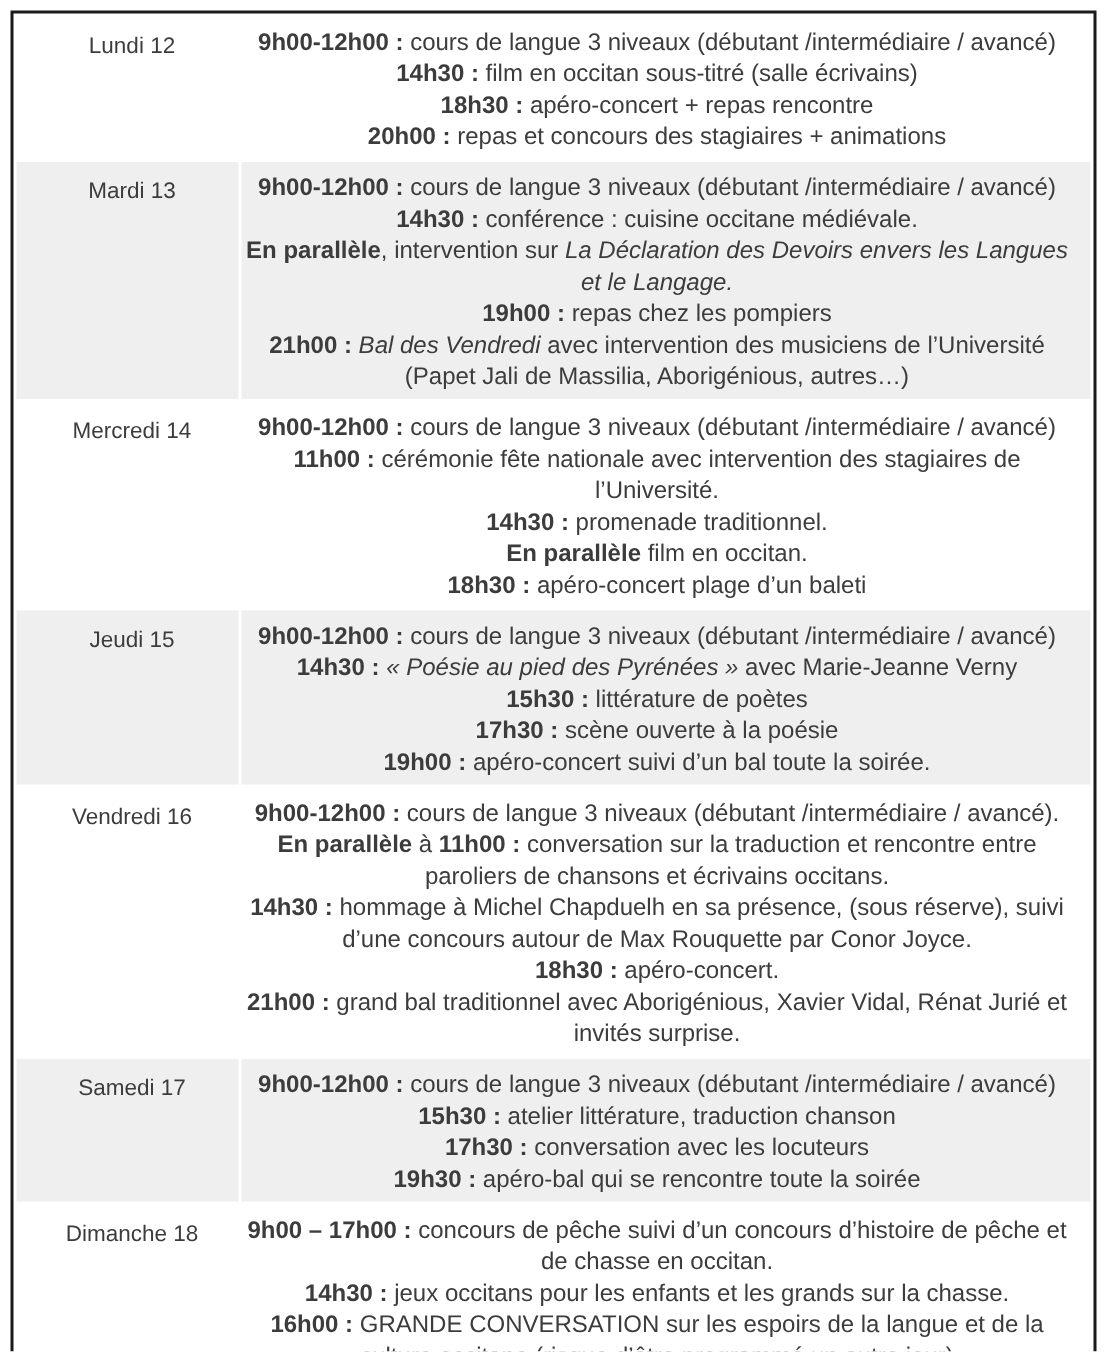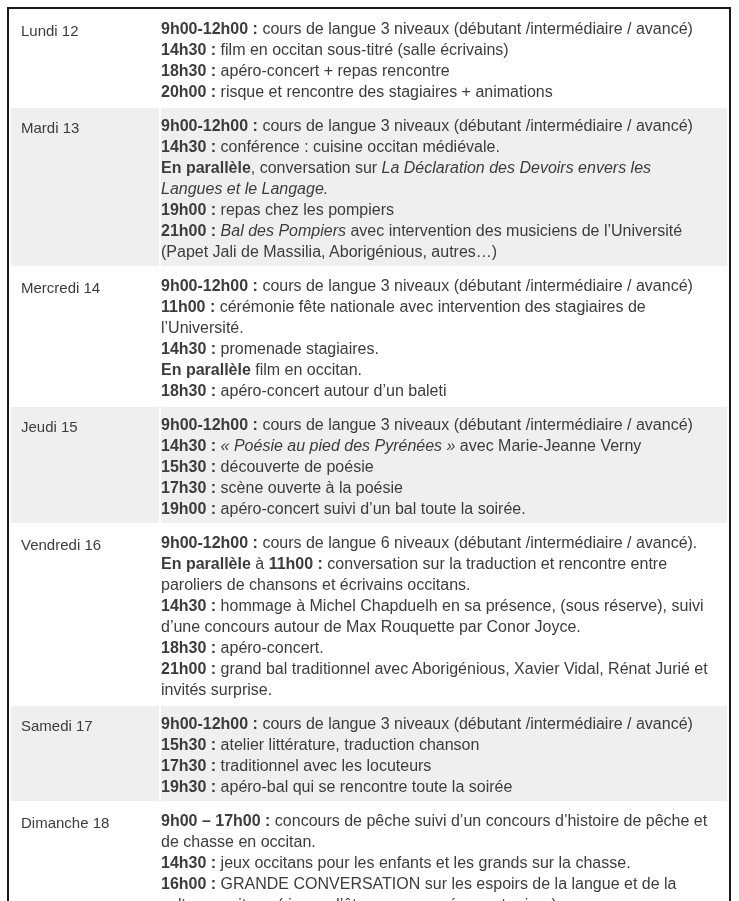--- a/index.html
+++ b/index.html
@@ -14,20 +14,21 @@
     padding: 0;
     background: var(--page-bg);
     font-family: "Liberation Sans", "DejaVu Sans", sans-serif;
   }
   .page {
     width: 739px;
     height: 901px;
     padding: 7px 8px 7px 7px;
     background: var(--page-bg);
     overflow: hidden;
+    text-align: center;
   }
   table.schedule {
     width: 100%;
     border-collapse: separate;
     border-spacing: 2px;
     border: 2px solid var(--border);
     background: var(--page-bg);
     table-layout: fixed;
   }
   col.col-day { width: 148px; }
@@ -60,69 +61,69 @@
       <col class="col-day">
       <col class="col-events">
     </colgroup>
     <tbody id="schedule-body">
         <tr>
           <td class="day">Lundi 12</td>
           <td class="events">
             <div class="event-line"><span class="seg-b">9h00-12h00 :</span><span> cours de langue 3 niveaux (débutant /intermédiaire / avancé)</span></div>
             <div class="event-line"><span class="seg-b">14h30 :</span><span> film en occitan sous-titré (salle écrivains)</span></div>
             <div class="event-line"><span class="seg-b">18h30 :</span><span> apéro-concert + repas rencontre</span></div>
-            <div class="event-line"><span class="seg-b">20h00 :</span><span> risque et rencontre des stagiaires + animations</span></div>
+            <div class="event-line"><span class="seg-b">20h00 :</span><span> repas et concours des stagiaires + animations</span></div>
           </td>
         </tr>
         <tr class="alt">
           <td class="day">Mardi 13</td>
           <td class="events">
             <div class="event-line"><span class="seg-b">9h00-12h00 :</span><span> cours de langue 3 niveaux (débutant /intermédiaire / avancé)</span></div>
-            <div class="event-line"><span class="seg-b">14h30 :</span><span> conférence : cuisine occitan médiévale.</span></div>
-            <div class="event-line"><span class="seg-b">En parallèle</span><span>, conversation sur </span><span class="seg-i">La Déclaration des Devoirs envers les Langues et le Langage.</span></div>
+            <div class="event-line"><span class="seg-b">14h30 :</span><span> conférence : cuisine occitane médiévale.</span></div>
+            <div class="event-line"><span class="seg-b">En parallèle</span><span>, intervention sur </span><span class="seg-i">La Déclaration des Devoirs envers les Langues et le Langage.</span></div>
             <div class="event-line"><span class="seg-b">19h00 :</span><span> repas chez les pompiers</span></div>
-            <div class="event-line"><span class="seg-b">21h00 :</span><span> </span><span class="seg-i">Bal des Pompiers</span><span> avec intervention des musiciens de l’Université (Papet Jali de Massilia, Aborigénious, autres…)</span></div>
+            <div class="event-line"><span class="seg-b">21h00 :</span><span> </span><span class="seg-i">Bal des Vendredi</span><span> avec intervention des musiciens de l’Université (Papet Jali de Massilia, Aborigénious, autres…)</span></div>
           </td>
         </tr>
         <tr>
           <td class="day">Mercredi 14</td>
           <td class="events">
             <div class="event-line"><span class="seg-b">9h00-12h00 :</span><span> cours de langue 3 niveaux (débutant /intermédiaire / avancé)</span></div>
             <div class="event-line"><span class="seg-b">11h00 :</span><span> cérémonie fête nationale avec intervention des stagiaires de l’Université.</span></div>
-            <div class="event-line"><span class="seg-b">14h30 :</span><span> promenade stagiaires.</span></div>
+            <div class="event-line"><span class="seg-b">14h30 :</span><span> promenade traditionnel.</span></div>
             <div class="event-line"><span class="seg-b">En parallèle</span><span> film en occitan.</span></div>
-            <div class="event-line"><span class="seg-b">18h30 :</span><span> apéro-concert autour d’un baleti</span></div>
+            <div class="event-line"><span class="seg-b">18h30 :</span><span> apéro-concert plage d’un baleti</span></div>
           </td>
         </tr>
         <tr class="alt">
           <td class="day">Jeudi 15</td>
           <td class="events">
             <div class="event-line"><span class="seg-b">9h00-12h00 :</span><span> cours de langue 3 niveaux (débutant /intermédiaire / avancé)</span></div>
             <div class="event-line"><span class="seg-b">14h30 :</span><span> </span><span class="seg-i">« Poésie au pied des Pyrénées »</span><span>  avec Marie-Jeanne Verny</span></div>
-            <div class="event-line"><span class="seg-b">15h30 :</span><span> découverte de poésie</span></div>
+            <div class="event-line"><span class="seg-b">15h30 :</span><span> littérature de poètes</span></div>
             <div class="event-line"><span class="seg-b">17h30 :</span><span> scène ouverte à la poésie</span></div>
             <div class="event-line"><span class="seg-b">19h00 :</span><span> apéro-concert suivi d’un bal toute la soirée.</span></div>
           </td>
         </tr>
         <tr>
           <td class="day">Vendredi 16</td>
           <td class="events">
-            <div class="event-line"><span class="seg-b">9h00-12h00 :</span><span> cours de langue 6 niveaux (débutant /intermédiaire / avancé).</span></div>
+            <div class="event-line"><span class="seg-b">9h00-12h00 :</span><span> cours de langue 3 niveaux (débutant /intermédiaire / avancé).</span></div>
             <div class="event-line"><span class="seg-b">En parallèle</span><span> à </span><span class="seg-b">11h00 :</span><span> conversation sur la traduction et rencontre entre paroliers de chansons et écrivains occitans.</span></div>
             <div class="event-line"><span class="seg-b">14h30 :</span><span> hommage à Michel Chapduelh en sa présence, (sous réserve), suivi d’une concours autour de Max Rouquette par Conor Joyce.</span></div>
             <div class="event-line"><span class="seg-b">18h30 :</span><span> apéro-concert.</span></div>
             <div class="event-line"><span class="seg-b">21h00 :</span><span> grand bal traditionnel avec Aborigénious, Xavier Vidal, Rénat Jurié et invités surprise.</span></div>
           </td>
         </tr>
         <tr class="alt">
           <td class="day">Samedi 17</td>
           <td class="events">
             <div class="event-line"><span class="seg-b">9h00-12h00 :</span><span> cours de langue 3 niveaux (débutant /intermédiaire / avancé)</span></div>
             <div class="event-line"><span class="seg-b">15h30 :</span><span> atelier littérature, traduction chanson</span></div>
-            <div class="event-line"><span class="seg-b">17h30 :</span><span> traditionnel avec les locuteurs</span></div>
+            <div class="event-line"><span class="seg-b">17h30 :</span><span> conversation avec les locuteurs</span></div>
             <div class="event-line"><span class="seg-b">19h30 :</span><span> apéro-bal qui se rencontre toute la soirée</span></div>
           </td>
         </tr>
         <tr>
           <td class="day">Dimanche 18</td>
           <td class="events">
             <div class="event-line"><span class="seg-b">9h00 – 17h00 :</span><span> concours de pêche suivi d’un concours d’histoire de pêche et de chasse en occitan.</span></div>
             <div class="event-line"><span class="seg-b">14h30 :</span><span> jeux occitans pour les enfants et les grands sur la chasse.</span></div>
             <div class="event-line"><span class="seg-b">16h00 :</span><span> GRANDE CONVERSATION sur les espoirs de la langue et de la culture occitane (risque d’être programmé un autre jour)</span></div>
             <div class="event-line"><span class="seg-b">22h00 :</span><span> concert</span></div>

